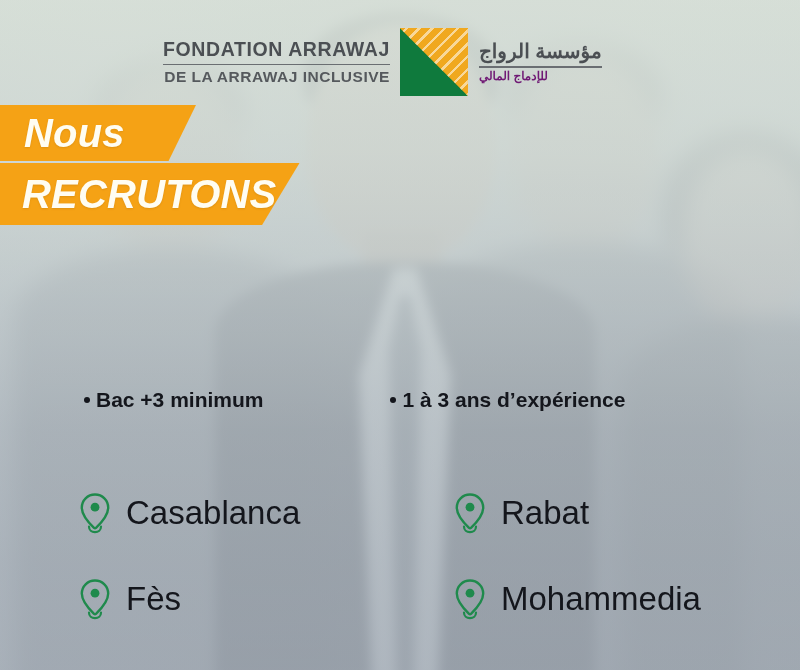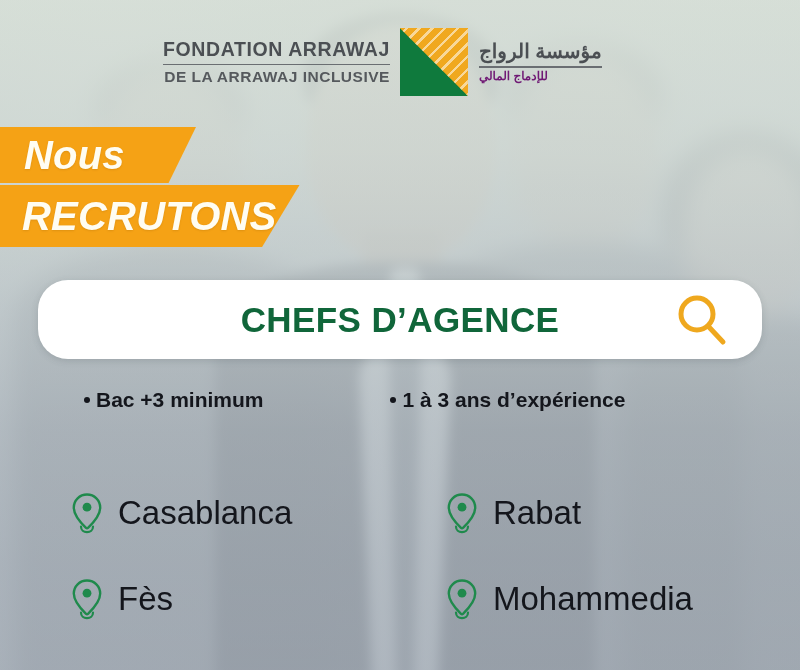--- a/index.html
+++ b/index.html
@@ -143,21 +143,21 @@
     font-size: 20px; font-weight: 700; color: #4b4f53;
     line-height: 1.15; white-space: nowrap; letter-spacing: .5px;
   }
   .logo-ar-rule { height: 1.5px; background: #6a6e72; margin: 3px 0 2.5px; }
   .logo-ar-2 {
     font-size: 12px; font-weight: 600; color: #701a75;
     line-height: 1.15; white-space: nowrap; letter-spacing: .5px;
   }
 
   
-  .ribbon { position: absolute; left: 0; top: 127px; z-index: 7; }
+  .ribbon { position: absolute; left: 0; top: 105px; z-index: 7; }
 
   .band {
     position: relative;
     background: #f5a215;
     display: flex; align-items: center;
     color: #fffdf2;
     font-weight: 700; font-style: italic;
     text-shadow: 0 1px 2px rgba(120,70,0,0.18);
   }
   .band-1 {
@@ -204,21 +204,21 @@
     white-space: nowrap;
   }
   .req-1 { margin-left: 84px; }
   .req-2 { margin-left: 127px; }
   .req .dot {
     width: 6px; height: 6px; border-radius: 50%;
     background: #14161c; flex: 0 0 6px;
   }
 
   
-  .cities { position: absolute; left: 0; top: 470px; width: 720px; z-index: 8; }
+  .cities { position: absolute; left: 0; top: 470px; width: 720px; z-index: 8; padding-left: 8px; }
   .city-row { display: flex; height: 86px; align-items: center; }
   .city {
     display: flex; align-items: center; gap: 14px;
     font-size: 33px; font-weight: 500; color: #14161c;
     white-space: nowrap;
   }
   .city.col-1 { width: 375px; margin-left: 70px; }
   .city.col-2 { margin-left: 0px; }
   .pin { width: 34px; height: 42px; flex: 0 0 34px; }
 </style>
@@ -283,27 +283,20 @@
 
   <div class="ribbon">
     <div class="band band-1">
       <span>Nous</span>
     </div>
     <div class="band band-2">
       <span>RECRUTONS</span>
     </div>
   </div>
 
-  <div class="searchbar">
-    <div class="search-title">CHEFS D’AGENCE</div>
-    <svg class="search-icon" viewBox="0 0 54 54">
-      <circle cx="22" cy="21" r="16" fill="none" stroke="#efa81e" stroke-width="5"></circle>
-      <line x1="33" y1="33" x2="48" y2="49" stroke="#efa81e" stroke-width="5" stroke-linecap="round"></line>
-    </svg>
-  </div>
 
   <div class="reqs">
     <div class="req req-1">
       <span class="dot"></span>
       <span>Bac +3 minimum</span>
     </div>
     <div class="req req-2">
       <span class="dot"></span>
       <span>1 à 3 ans d’expérience</span>
     </div>

